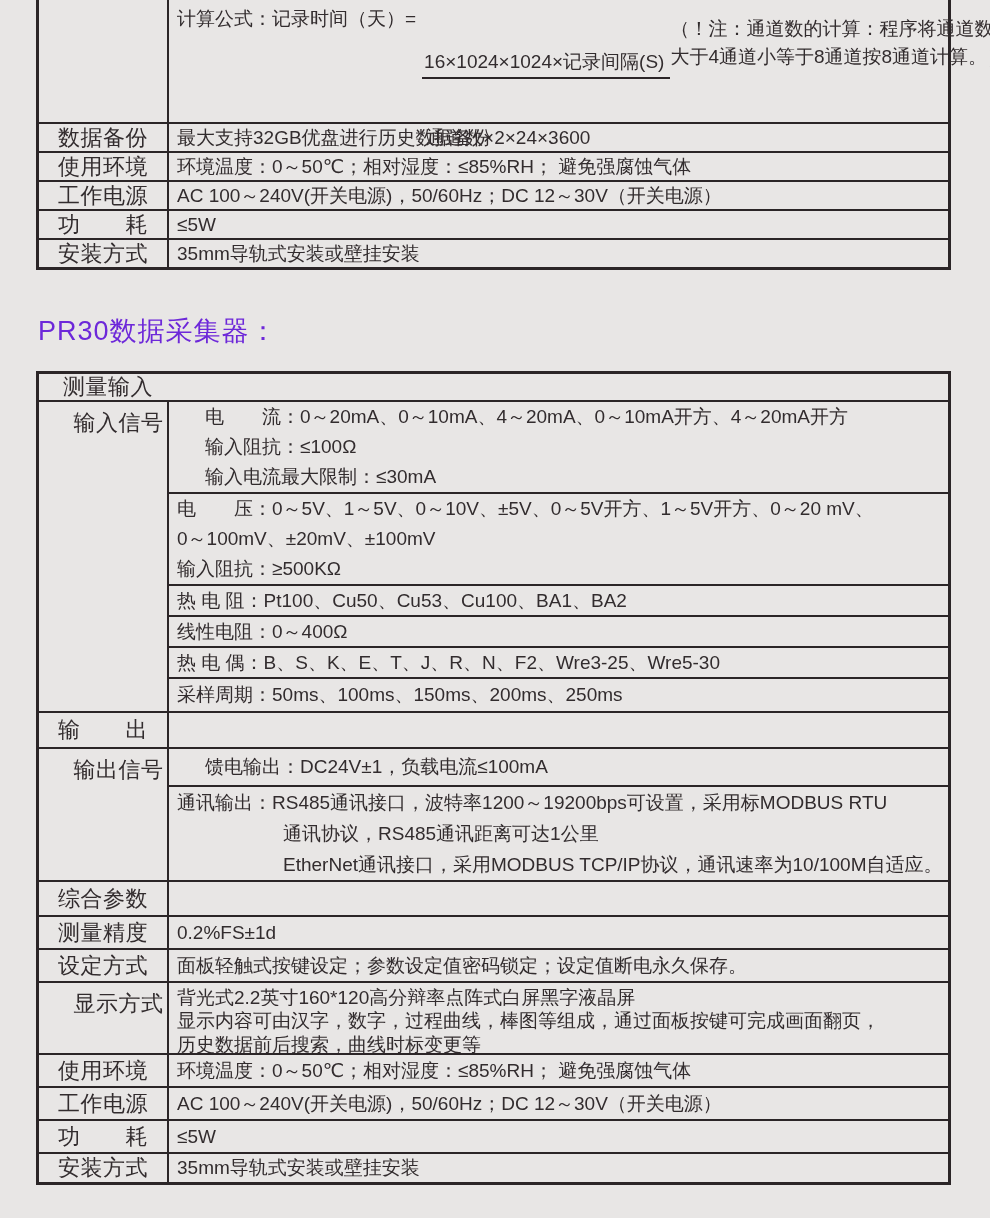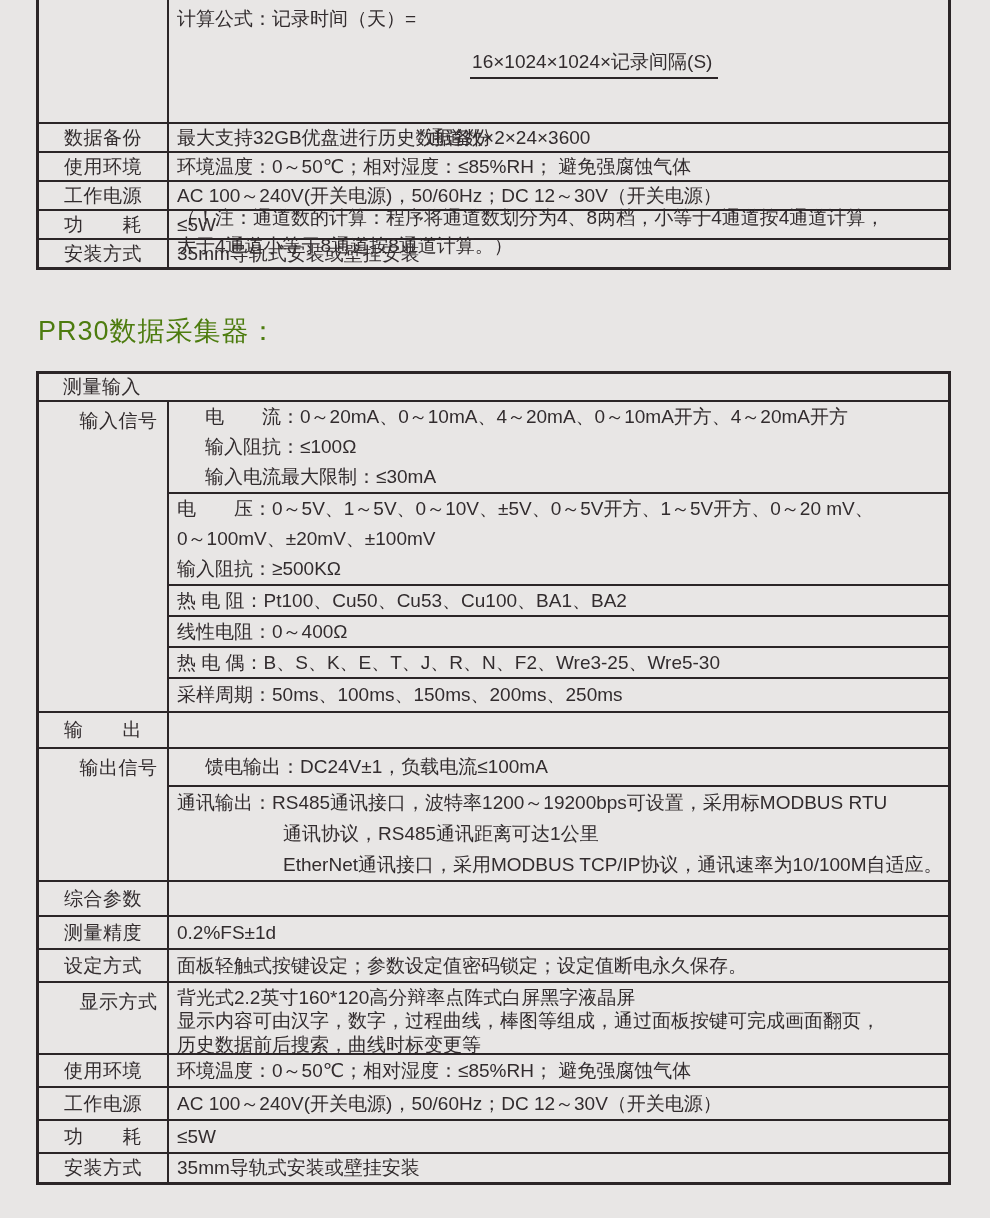--- a/index.html
+++ b/index.html
@@ -14,60 +14,60 @@
     border:3px solid #2b2527;
   }
   .table-top{border-top:none;}
   .table-main{margin-top:22px;}
   .row{display:flex;border-top:2px solid #2b2527;align-items:stretch;}
   .spec-table .row:first-child{border-top:none;}
   .cell{box-sizing:border-box;}
   .label{
     flex:none;width:130px;border-right:2px solid #2b2527;
     display:flex;align-items:center;justify-content:center;
-    font-size:19px;white-space:pre;letter-spacing:0.5px;
+    font-size:22px;white-space:pre;letter-spacing:0.5px;
   }
   .row.top .label{align-items:flex-start;padding-top:6px;padding-left:31px;}
   .value{
     flex:1;min-width:0;font-size:19px;display:flex;align-items:center;
     padding:8px 8px;white-space:pre;overflow:hidden;
   }
-  .section-span{flex:1;display:flex;align-items:center;font-size:19px;
+  .section-span{flex:1;display:flex;align-items:center;font-size:22px;
     padding-left:24px;letter-spacing:0.5px;white-space:pre;}
   
   .h27{height:27px}.h26{height:26px}.h28{height:28px}.h31{height:31px}
   .h33{height:33px}.h34{height:34px}
   .formula-row{height:122px;}
   
   .stack{flex:1;min-width:0;display:flex;flex-direction:column;align-items:stretch;padding:0;}
   .block{border-top:2px solid #2b2527;padding:0 8px;}
   .block:first-child{border-top:none;padding-left:36px;}
   .line{line-height:30px;font-size:19px;white-space:pre;overflow:hidden;}
   .block.single .line{line-height:29px;}
   .block.last .line{line-height:32px;}
   .block.feed{height:36px;display:flex;align-items:center;}
   .block.comm .line{line-height:31px;}
   .indent{padding-left:106px;}
   .lines-cell{flex:1;min-width:0;display:flex;flex-direction:column;justify-content:center;
     padding:0 8px;height:70px;}
   .lines-cell .line{line-height:30px;}
   
-  .formula-cell{flex:1;min-width:0;display:flex;flex-direction:column;align-items:flex-start;
+  .formula-cell{flex:1;min-width:0;display:flex;flex-direction:row;align-items:flex-start;
     justify-content:flex-start;padding:4px 8px 0;font-size:19px;}
   .formula-line{display:flex;align-items:flex-start;white-space:pre;}
   .formula-prefix{line-height:30px;}
   .frac{display:inline-block;margin-left:6px;}
-  .frac-num{display:block;line-height:26px;padding:1px 6px 2px 2px;border-bottom:2px solid #2b2527;margin-left:48px;}
+  .frac-num{display:block;line-height:26px;padding:1px 6px 2px 2px;border-bottom:2px solid #2b2527;}
   .frac-den{display:block;line-height:23px;padding:3px 6px 0 4px;}
   .formula-note{margin-top:11px;}
   .note-line{line-height:28px;white-space:pre;}
   
   .heading{
     margin:43px 0 16px 38px;font-size:27px;font-weight:500;
-    color:#4d7c0f;letter-spacing:1px;white-space:pre;
+    color:#6d28d9;letter-spacing:1px;white-space:pre;
   }
 </style>
 </head>
 <body>
 
 <section class="spec-table table-top">
 
   <div class="row formula-row top">
     <div class="cell label"></div>
     <div class="cell formula-cell">

